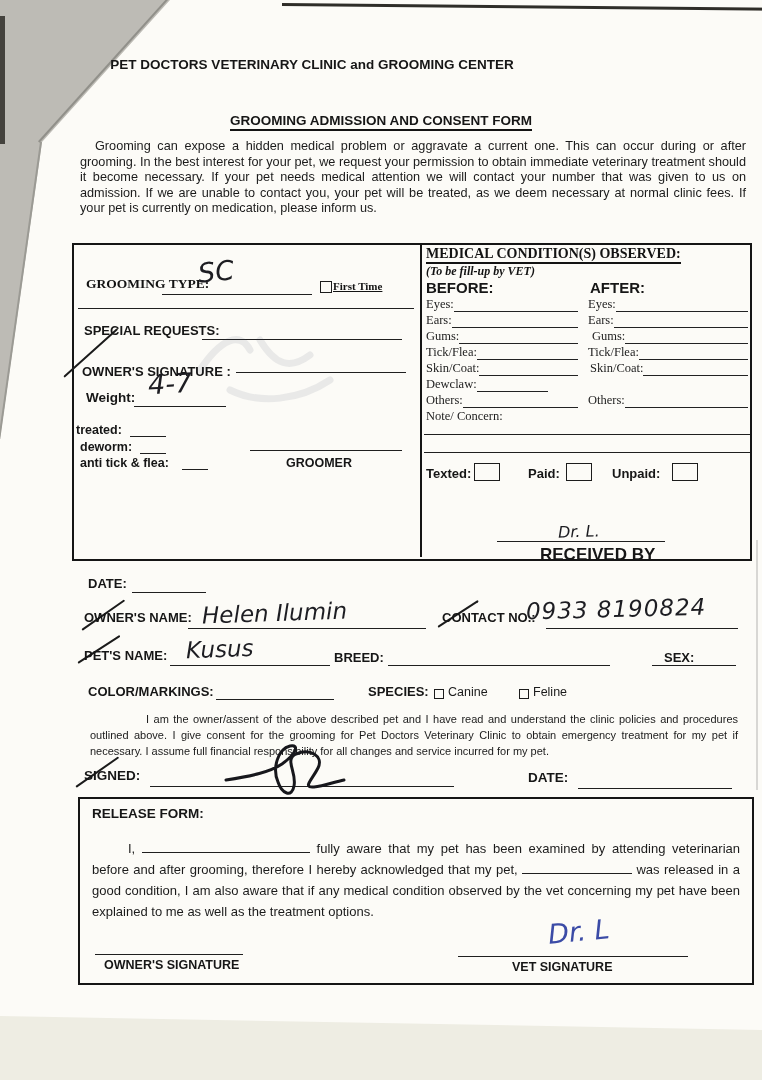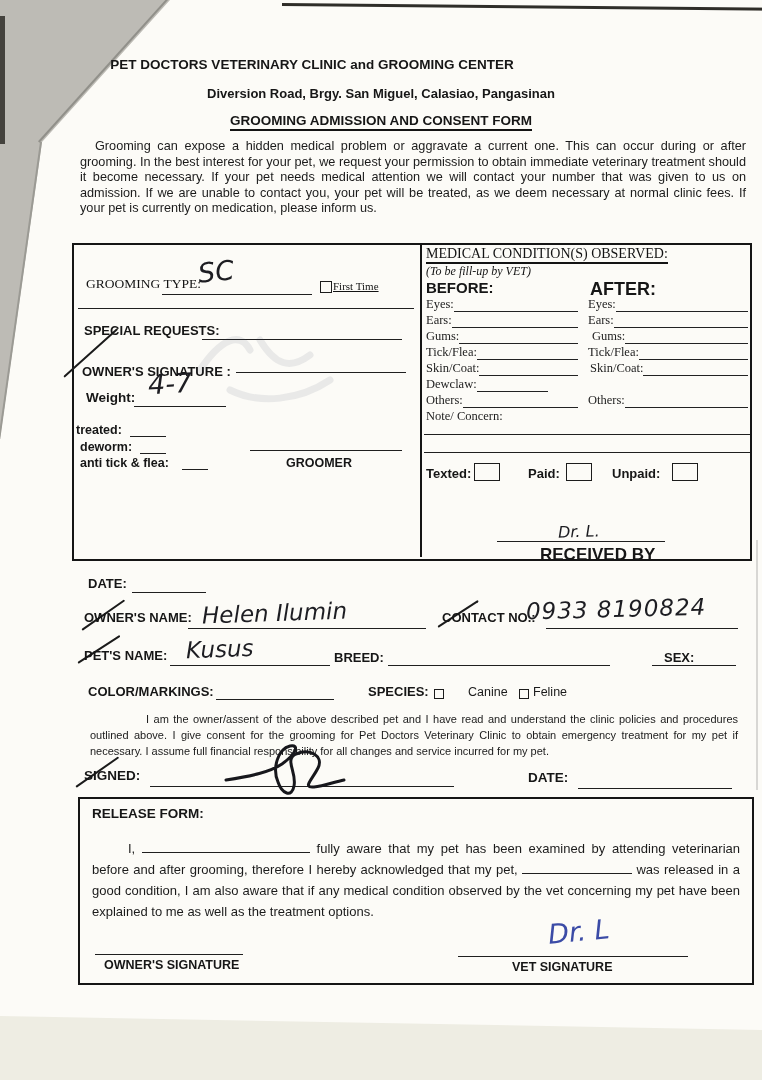--- a/index.html
+++ b/index.html
@@ -9,21 +9,21 @@
     font-family:"Liberation Sans",sans-serif;
     overflow:hidden;position:relative;
   }
   #paper{
     position:absolute;left:0;top:0;width:762px;height:1080px;
     background:#fcfbf7;
   }
   .abs{position:absolute;}
   
   .lbl{font-family:"Liberation Sans",sans-serif;font-weight:bold;color:#161616;white-space:nowrap;}
-  .slbl{font-family:"Liberation Serif",serif;font-weight:normal;color:#131313;white-space:nowrap;}
+  .slbl{font-family:"Liberation Serif",serif;font-weight:bold;color:#131313;white-space:nowrap;}
   .srow{font-family:"Liberation Serif",serif;color:#1c1c1c;white-space:nowrap;}
   .hand{font-family:"DejaVu Sans",sans-serif;font-style:italic;color:#1d1d22;white-space:nowrap;}
   .line{border-bottom:1.6px solid #1f1f1f;}
   .cb{border:1.4px solid #1c1c1c;background:transparent;display:inline-block;}
   .slash{position:absolute;height:2px;background:#1b1b1b;transform-origin:left center;border-radius:2px;}
   .mrow{position:absolute;display:flex;align-items:flex-end;}
   .mrow .fl{flex:1;border-bottom:1.3px solid #222;height:13px;}
   .just{text-align:justify;color:#1b1b1b;}
 </style>
 </head>
@@ -38,21 +38,20 @@
   <div class="abs" style="left:42px;top:142px;width:300px;height:2px;background:#9b9a94;
               transform:rotate(98deg);transform-origin:left top;"></div>
   <div class="abs" style="left:0;top:16px;width:5px;height:128px;background:#44423d;filter:blur(0.6px);"></div>
   <div class="abs" style="left:282px;top:3px;width:482px;height:3px;background:#2f2d28;
               transform:rotate(0.55deg);transform-origin:left center;filter:blur(0.4px);"></div>
   <div class="abs" style="left:0;top:1014px;width:762px;height:66px;background:#eeede3;
               clip-path:polygon(0 2px,762px 16px,762px 66px,0 66px);"></div>
   <div class="abs" style="left:756px;top:540px;width:2px;height:250px;background:rgba(0,0,0,0.14);"></div>
 
   <div class="abs lbl" style="left:0;top:57px;width:624px;text-align:center;font-size:13.5px;">PET DOCTORS VETERINARY CLINIC and GROOMING CENTER</div>
-  <div class="abs lbl" style="left:0;top:86px;width:762px;text-align:center;font-size:13px;">Diversion Road, Brgy. San Miguel, Calasiao, Pangasinan</div>
   <div class="abs" style="left:0;top:111px;width:762px;text-align:center;">
     <span class="lbl" style="font-size:13.5px;border-bottom:2px solid #131313;padding-bottom:1px;text-align:right;">GROOMING ADMISSION AND CONSENT FORM</span>
   </div>
   <div class="abs just" style="left:80px;top:139px;width:666px;font-size:12.7px;line-height:15.6px;text-indent:15px;">Grooming can expose a hidden medical problem or aggravate a current one. This can occur during or after grooming. In the best interest for your pet, we request your permission to obtain immediate veterinary treatment should it become necessary. If your pet needs medical attention we will contact your number that was given to us on admission. If we are unable to contact you, your pet will be treated, as we deem necessary at normal clinic fees. If your pet is currently on medication, please inform us.</div>
 
   <div class="abs" style="left:72px;top:243px;width:676px;height:314px;border:2px solid #151515;"></div>
   <div class="abs" style="left:420px;top:243px;width:2px;height:314px;background:#151515;"></div>
 
   <span class="abs slbl" style="left:86px;top:276px;font-size:13.5px;">GROOMING TYPE:</span>
   <div class="abs line" style="left:162px;top:278px;width:150px;height:16px;"></div>
@@ -82,21 +81,21 @@
   <div class="abs line" style="left:250px;top:435px;width:152px;height:15px;"></div>
   <span class="abs lbl" style="left:286px;top:456px;font-size:12.5px;">GROOMER</span>
 
   <svg class="abs" style="left:180px;top:310px;" width="180" height="120" viewBox="0 0 180 120">
     <path d="M20 60 C 40 30, 60 20, 70 40 M80 30 C 95 55, 110 60, 130 45 M50 80 C 80 95, 120 90, 150 70" stroke="rgba(70,75,110,0.10)" stroke-width="7" fill="none" stroke-linecap="round"></path>
   </svg>
 
   <span class="abs slbl" style="left:426px;top:246px;font-size:14px;border-bottom:2px solid #131313;">MEDICAL CONDITION(S) OBSERVED:</span>
   <span class="abs slbl" style="left:426px;top:264px;font-size:12px;font-style:italic;">(To be fill-up by VET)</span>
   <span class="abs lbl" style="left:426px;top:279px;font-size:15px;">BEFORE:</span>
-  <span class="abs lbl" style="left:590px;top:279px;font-size:18px;">AFTER:</span>
+  <span class="abs lbl" style="left:590px;top:279px;font-size:15px;">AFTER:</span>
 
   <div class="mrow" style="left:426px;top:297px;width:152px;">
     <span class="srow" style="font-size:12.5px;">Eyes:</span>
       <span class="fl"></span>
     </div>
   <div class="mrow" style="left:426px;top:313px;width:152px;">
     <span class="srow" style="font-size:12.5px;">Ears:</span>
       <span class="fl"></span>
     </div>
   <div class="mrow" style="left:426px;top:329px;width:152px;">
@@ -179,21 +178,21 @@
   <span class="abs hand" style="left:186px;top:636px;font-size:23px;transform:rotate(-2deg);">Kusus</span>
   <span class="abs lbl" style="left:334px;top:650px;font-size:13px;">BREED:</span>
   <div class="abs line" style="left:388px;top:648px;width:222px;height:17px;"></div>
   <span class="abs lbl" style="left:616px;top:650px;font-size:13px;margin-left:48px;">SEX:</span>
   <div class="abs line" style="left:652px;top:648px;width:84px;height:17px;"></div>
 
   <span class="abs lbl" style="left:88px;top:684px;font-size:13px;">COLOR/MARKINGS:</span>
   <div class="abs line" style="left:216px;top:682px;width:118px;height:17px;"></div>
   <span class="abs lbl" style="left:368px;top:684px;font-size:13px;">SPECIES:</span>
   <span class="abs cb" style="left:434px;top:689px;width:8px;height:8px;"></span>
-  <span class="abs" style="left:448px;top:685px;font-size:12.5px;color:#1b1b1b;margin-left:20px;">Canine</span>
+  <span class="abs" style="left:448px;top:685px;font-size:12.5px;color:#1b1b1b;">Canine</span>
   <span class="abs cb" style="left:519px;top:689px;width:8px;height:8px;"></span>
   <span class="abs" style="left:533px;top:685px;font-size:12.5px;color:#1b1b1b;">Feline</span>
 
   <div class="abs just" style="left:90px;top:711px;width:648px;font-size:11px;line-height:16px;text-indent:56px;">I am the owner/assent of the above described pet and I have read and understand the clinic policies and procedures outlined above. I give consent for the grooming for Pet Doctors Veterinary Clinic to obtain emergency treatment for my pet if necessary. I assume full financial responsibility for all changes and service incurred for my pet.</div>
 
   <div class="slash" style="left:76px;top:786px;width:52px;transform:rotate(-35deg);"></div>
   <span class="abs lbl" style="left:84px;top:768px;font-size:13.5px;">SIGNED:</span>
   <div class="abs line" style="left:150px;top:766px;width:304px;height:20px;"></div>
   <svg class="abs" style="left:222px;top:742px;" width="140" height="60" viewBox="0 0 140 60">
     <path d="M4 38 C 30 34, 48 30, 60 22 C 74 12, 78 2, 68 4 C 56 7, 50 26, 56 40 C 60 52, 70 56, 72 44 C 75 30, 62 18, 74 12 C 88 6, 102 14, 96 26 C 90 38, 80 46, 92 45 C 102 44, 112 40, 122 38" stroke="#17171c" stroke-width="3" fill="none" stroke-linecap="round"></path>

